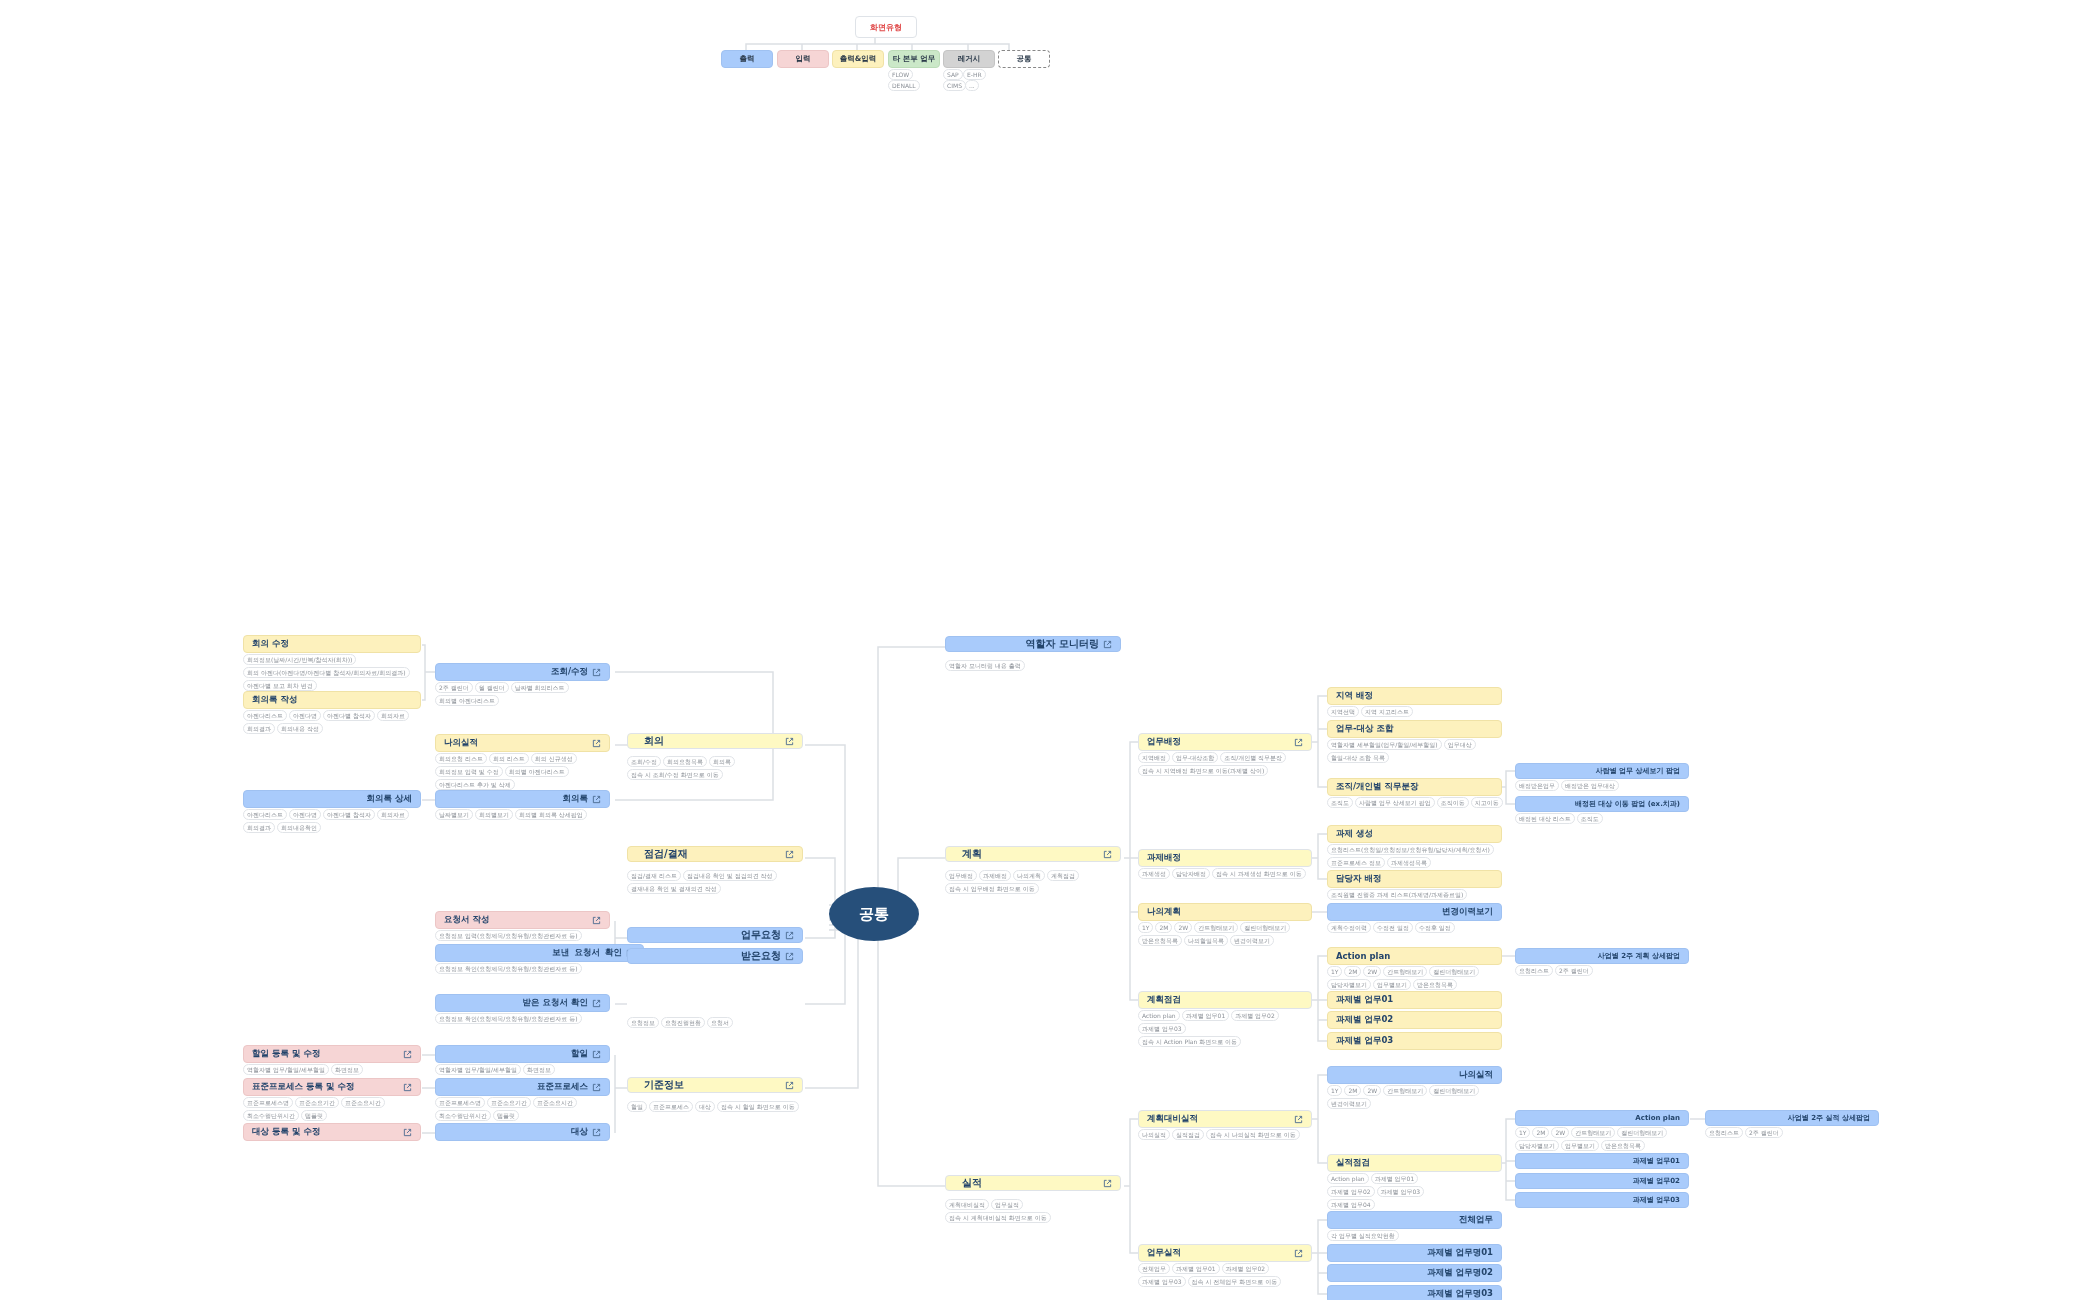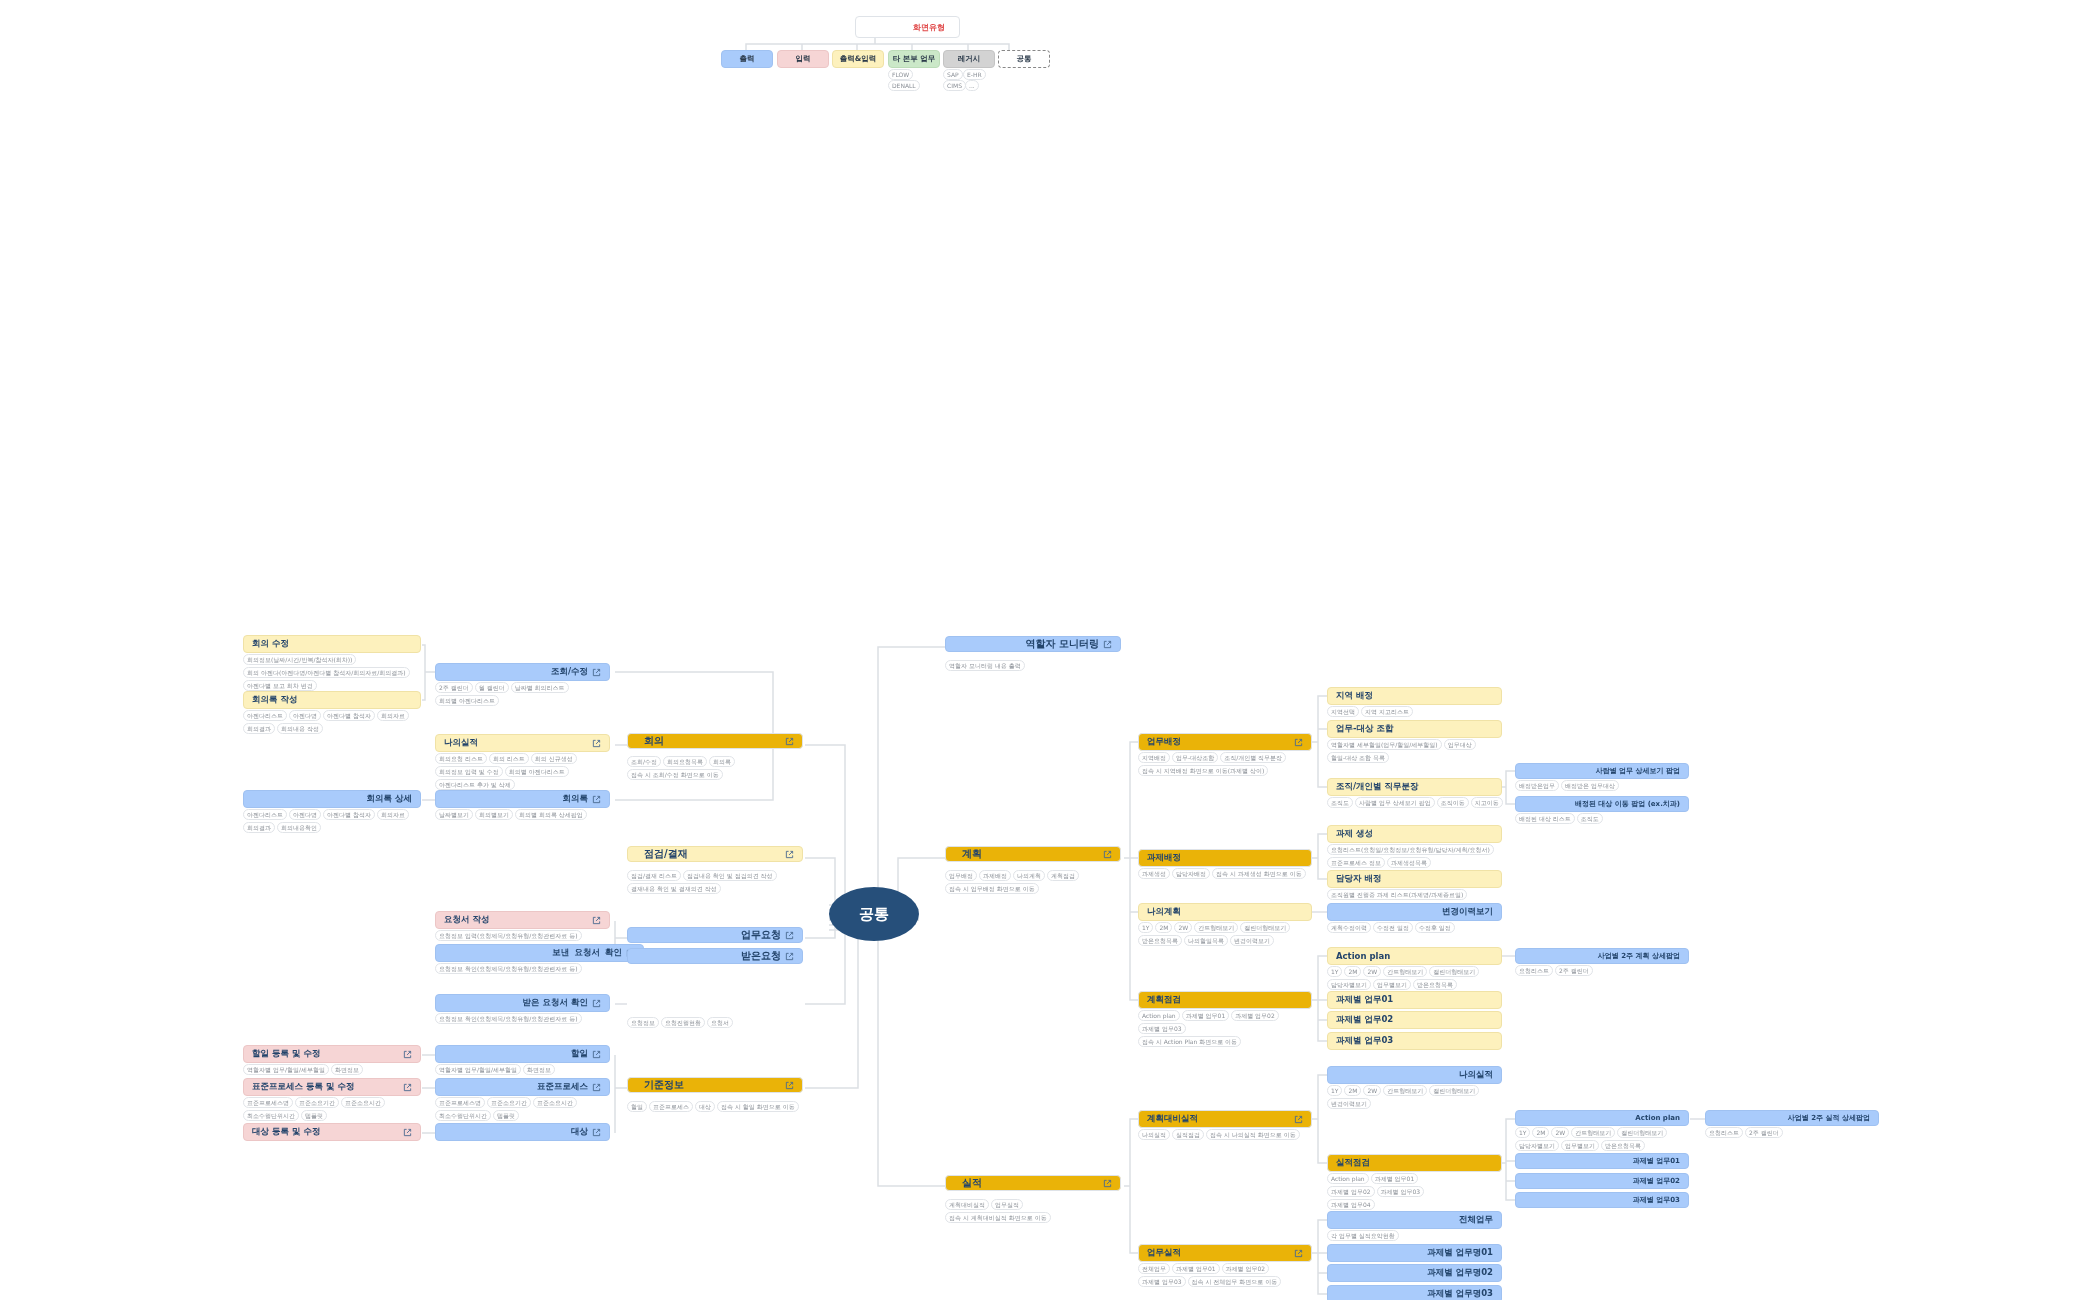--- a/index.html
+++ b/index.html
@@ -10,33 +10,33 @@
   .node { position:absolute; box-sizing:border-box; border-radius:4px; display:flex; align-items:center;
           padding:0 8px; font-weight:bold; color:#23446b; white-space:nowrap; overflow:hidden; }
   .node.l1 { height:16px; font-size:10px; padding-left:16px; }
   .node.l2 { height:18px; font-size:8.5px; }
   .node.l3 { height:16px; font-size:7px; }
   .c-blue { background:#a9cbfb; border:1px solid #9fc1f1;text-align:right; }
   .c-yellow { background:#fdf1bd; border:1px solid #f0e2a6; }
   .c-pink { background:#f6d5d5; border:1px solid #ecc6c6; }
   .c-green { background:#cbe8c8; border:1px solid #bcdcb8; }
   .c-gray { background:#d3d3d3; border:1px solid #c4c4c4; }
-  .c-white { background:#eab308; border:1px solid #dfe3e8; }
+  .c-white { background:#fef9c3; border:1px solid #dfe3e8; }
   .c-dashed { background:#ffffff; border:1.5px dashed #888; }
   .node .label { flex:1; overflow:hidden; text-overflow:ellipsis; }
   .ext { width:9px; height:9px; margin-left:4px; flex:none; color:#4a6a90; }
   .tags { position:absolute; display:flex; flex-wrap:wrap; gap:2px; }
   .tag { font-size:6px; color:#8a8f96; border:1px solid #e1e4e8; border-radius:6px; padding:0 3px;
          height:9px; line-height:9px; background:#fff; white-space:nowrap; }
   .root { position:absolute; left:829px; top:887px; width:90px; height:54px; border-radius:50%;
           background:#264f7a; color:#fff; font-size:15px; font-weight:bold; display:flex;
           align-items:center; justify-content:center; }
   .legend-title { position:absolute; left:855px; top:16px; width:60px; height:20px; border:1px solid #dfe3e8;
           border-radius:4px; background:#fff; color:#e04848; font-size:8px; font-weight:bold;
-          display:flex; align-items:center; justify-content:center;padding-left:43px; }
+          display:flex; align-items:center; justify-content:center; }
   .legend-item { position:absolute; top:50px; width:50px; height:16px; border-radius:4px; font-size:7.5px;
           font-weight:bold; display:flex; align-items:center; justify-content:center; color:#2b3a4a; }
   .legend-sub { position:absolute; font-size:6px; color:#8a8f96; border:1px solid #e1e4e8; border-radius:6px;
           padding:0 3px; height:9px; line-height:9px; background:#fff; }
 </style>
 </head>
 <body>
 
 <div id="canvas">
 

